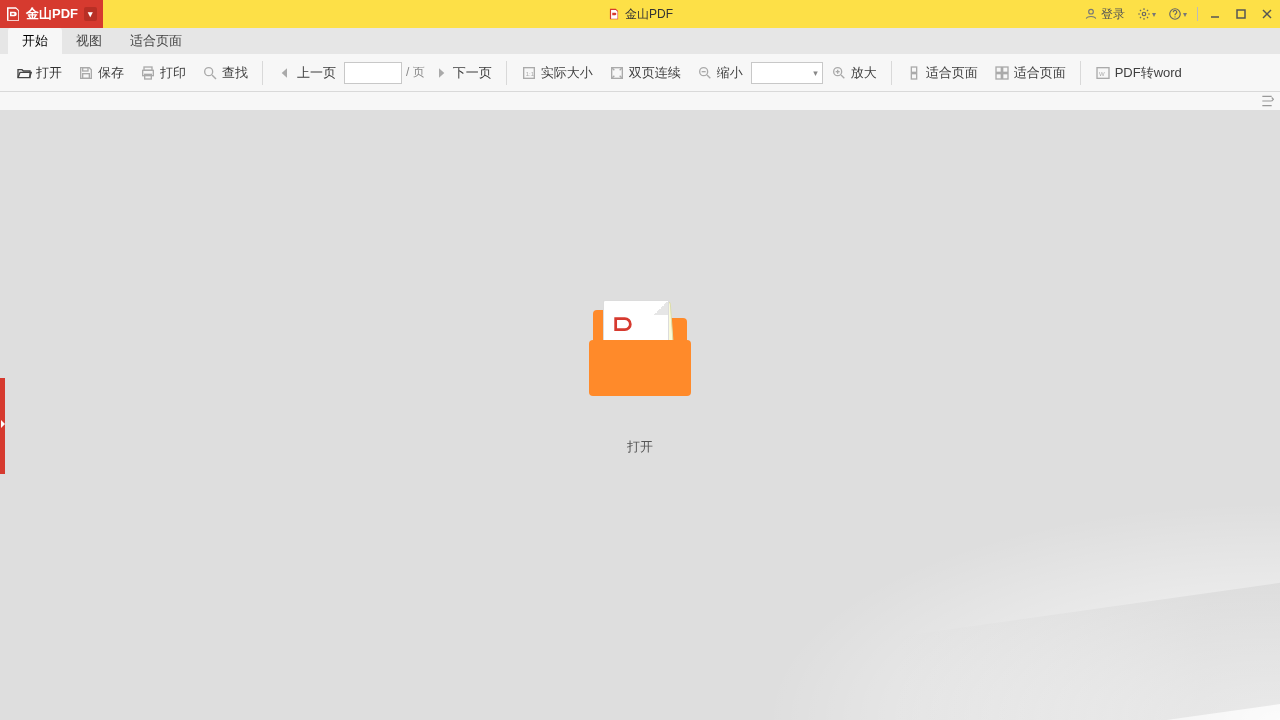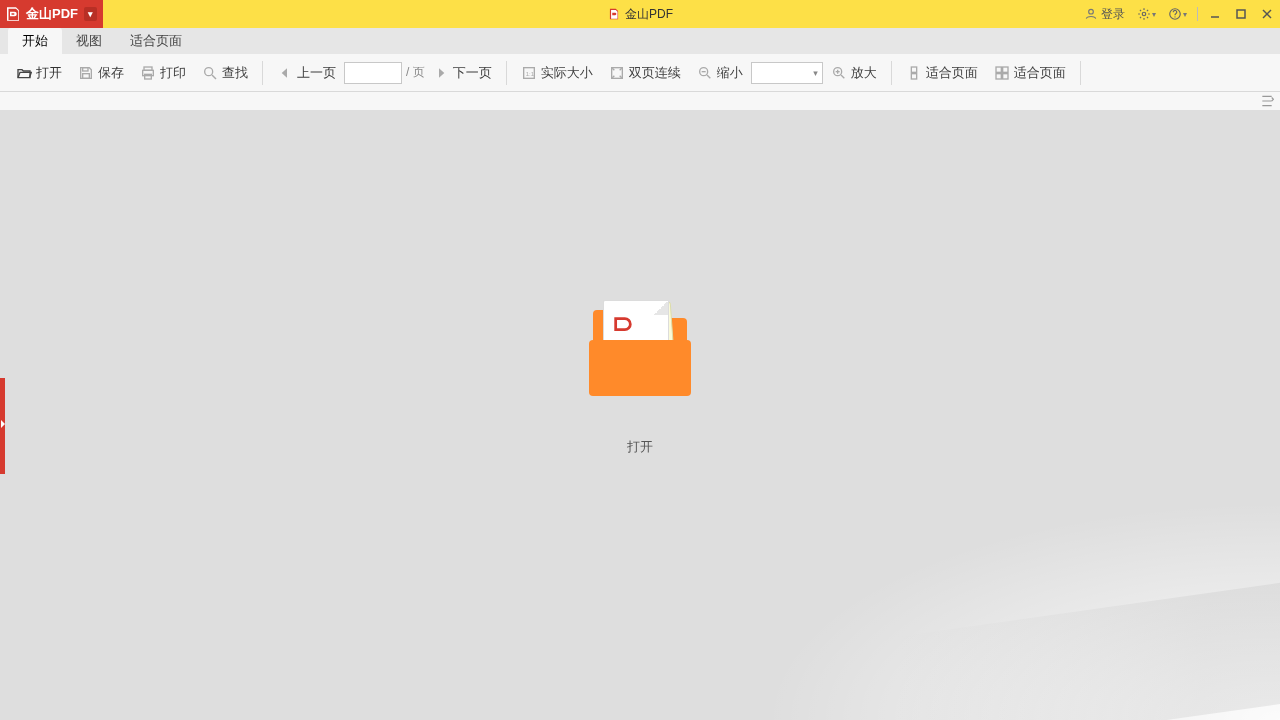--- a/index.html
+++ b/index.html
@@ -268,20 +268,29 @@
           <rect x="13" y="3" width="8" height="8" fill="none" stroke="#aaa" stroke-width="2"></rect>
           <rect x="3" y="13" width="8" height="8" fill="none" stroke="#aaa" stroke-width="2"></rect>
           <rect x="13" y="13" width="8" height="8" fill="none" stroke="#aaa" stroke-width="2"></rect>
         </svg>
       </span>
     <span>适合页面</span>
   </div>
 
   <div class="vsep"></div>
 
+  <div class="tool">
+    <span class="ico">
+        <svg viewBox="0 0 24 24">
+          <rect x="3" y="4" width="18" height="16" fill="none" stroke="#aaa" stroke-width="2"></rect>
+          <text x="6" y="16" font-size="9" fill="#aaa">W</text>
+        </svg>
+      </span>
+    <span>PDF转word</span>
+  </div>
 </div>
 
 <div class="strip">
   <span class="col-icn">
     <svg viewBox="0 0 24 24">
         <path d="M4 4h16M4 12h16M4 20h16" stroke="#999" stroke-width="2"></path>
         <path d="M20 6l3 3-3 3" fill="none" stroke="#999" stroke-width="2"></path>
       </svg>
   </span>
 </div>

